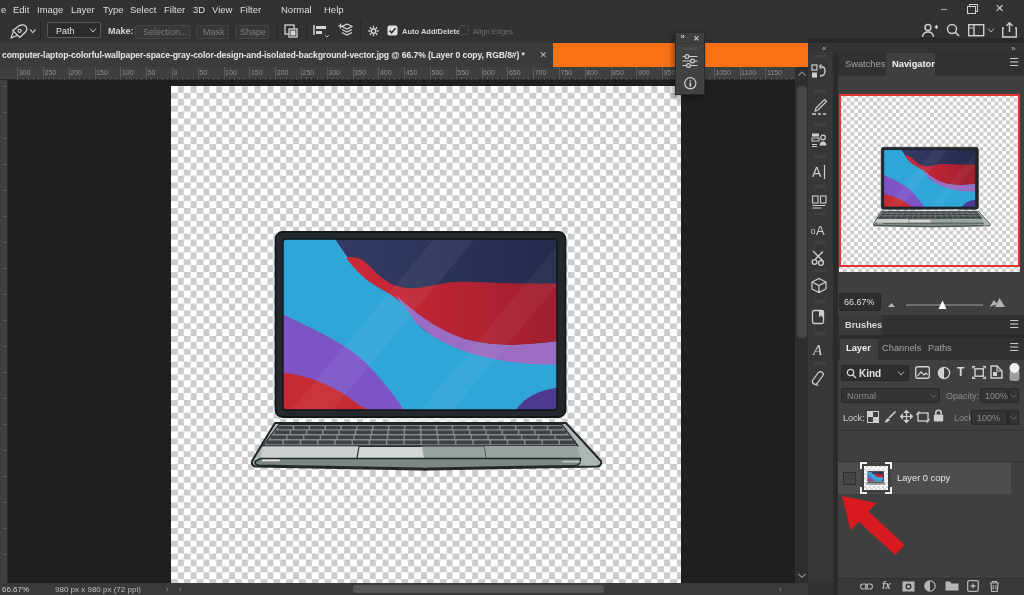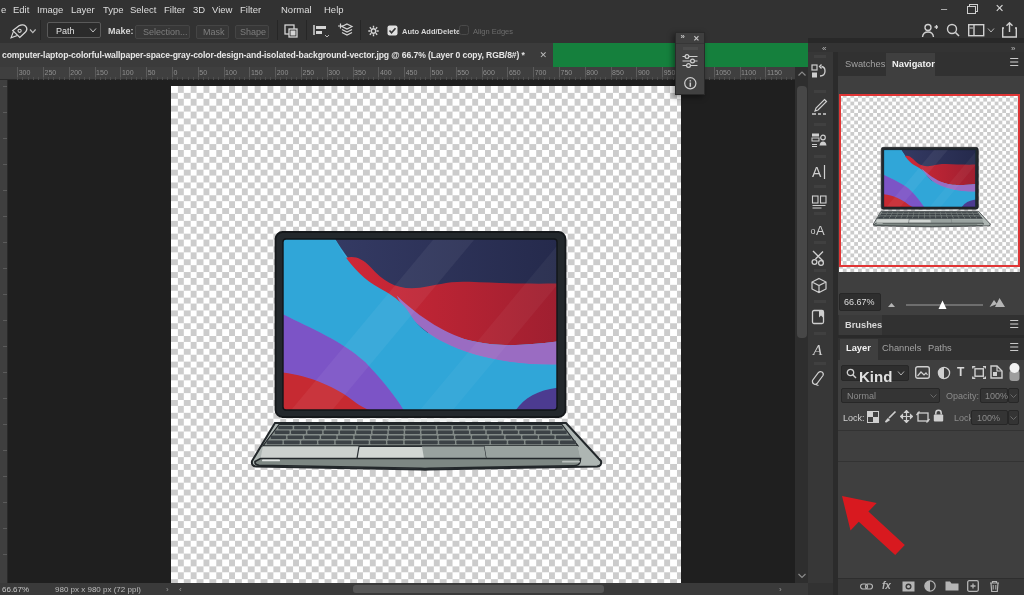--- a/index.html
+++ b/index.html
@@ -5,21 +5,21 @@
   font-family:"Liberation Sans", sans-serif; }
 .abs { position:absolute; }
 #page { position:relative; width:1024px; height:595px; }
 
 
 #menubar { left:0; top:0; width:100%; height:17px; background:#323232; color:#dedede;
   font-size:9.5px; }
 #menubar span { position:absolute; top:3.5px; }
 #optbar { left:0; top:17px; width:100%; height:26px; background:#323232; color:#d6d6d6; font-size:9px; }
 .vsep { position:absolute; top:3px; width:1px; height:20px; background:#262626; }
-#tabbar { left:0; top:43px; width:808px; height:24px; background:#15803d; }
+#tabbar { left:0; top:43px; width:808px; height:24px; background:#f97316; }
 #doctab { position:absolute; left:0; top:0; width:553px; height:24px; background:#3b3b3b;
   color:#e6e6e6; font-size:8.6px; font-weight:bold; letter-spacing:-0.1px; line-height:24px; white-space:nowrap; overflow:hidden; }
 
 #hruler { left:0; top:67px; width:795px; height:13px; background:#3f3f3f; border-bottom:1px solid #2a2a2a; }
 .rnum { position:absolute; top:1.5px; font-size:7px; color:#8f8f8f; }
 .rtick { position:absolute; top:0; width:1px; height:13px; background:#5b5b5b; }
 .rmtick { position:absolute; top:10px; width:1px; height:3px; background:#4e4e4e; }
 #vruler { left:0; top:80px; width:8px; height:503px; background:#3f3f3f; border-right:1px solid #2a2a2a; }
 
 
@@ -618,21 +618,21 @@
   <span class="abs" style="left:8px;top:291px;color:#f2f2f2;font-size:9.3px;font-weight:bold">Layer</span>
   <span class="abs" style="left:44px;top:291px;color:#a2a2a2;font-size:9.3px">Channels</span>
   <span class="abs" style="left:90px;top:291px;color:#a2a2a2;font-size:9.3px">Paths</span>
   <span class="burger" style="top:289px;font-size:11px">☰</span>
 
   <div class="ctrl" style="left:3px;top:313px;width:68px;height:16px"></div>
   <svg class="abs" style="left:8px;top:316px" width="11" height="11">
         <circle cx="4.5" cy="4.5" r="3.2" fill="none" stroke="#d0d0d0" stroke-width="1.3"></circle>
         <path d="M7 7 l3 3" stroke="#d0d0d0" stroke-width="1.4"></path>
       </svg>
-  <span class="abs" style="left:21px;top:316px;color:#e0e0e0;font-size:15px;font-weight:bold">Kind</span>
+  <span class="abs" style="left:21px;top:316px;color:#e0e0e0;font-size:10px;font-weight:bold">Kind</span>
   <svg class="abs" style="left:59px;top:319px" width="8" height="5">
         <path d="M1 0.5 l3 3.5 l3 -3.5" fill="none" stroke="#b0b0b0"></path>
       </svg>
   <svg class="abs licon" style="left:77px;top:314px" width="15" height="13">
         <rect x="0.7" y="0.7" width="13.6" height="11.6" rx="2" fill="none" stroke="#d0d0d0" stroke-width="1.4"></rect>
         <path d="M2.5 10 l3.5-4 l3 3 l2-2 l1.5 2" fill="none" stroke="#d0d0d0" stroke-width="1.2"></path>
       </svg>
   <svg class="abs licon" style="left:99px;top:314px" width="14" height="14">
         <circle cx="7" cy="7" r="5.6" fill="none" stroke="#d0d0d0" stroke-width="1.3"></circle>
         <path d="M7 1.4 A5.6 5.6 0 0 0 7 12.6 Z" fill="#d0d0d0"></path>
@@ -689,20 +689,32 @@
   <div class="ctrl" style="left:133px;top:358px;width:37px;height:15px;background:#343434"></div>
   <span class="abs graytext" style="left:139px;top:361px;font-size:9px">100%</span>
   <div class="ctrl" style="left:170px;top:358px;width:11px;height:15px;background:#343434"></div>
   <svg class="abs" style="left:172px;top:364px" width="7" height="4">
         <path d="M0.5 0.5 l3 3 l3 -3" fill="none" stroke="#6a6a6a"></path>
       </svg>
 
   <div class="lsep" style="top:378px"></div>
 
   <div class="lsep" style="top:409px"></div>
+  <div id="layerrow2">
+    <div class="abs" style="left:5px;top:10px;width:13px;height:13px;border:1px solid #2e2e2e;background:#454545"></div>
+    <div class="abs" style="left:23px;top:1px;width:30px;height:30px;background:#404040"></div>
+    <div class="abs" style="left:26px;top:4px;width:24px;height:24px;background:#fff;background-image:conic-gradient(#d6d6d6 25%, transparent 0 50%, #d6d6d6 0 75%, transparent 0);background-size:4.4px 4.4px"></div>
+    <svg class="abs" style="left:28.1px;top:9px" width="20" height="13.6" viewBox="245 228 360 244">
+          <use href="#laptop"></use>
+        </svg>
+    <svg class="abs" style="left:22px;top:0px" width="32" height="32">
+      <path d="M1 7 V1 h6 M25 1 h6 v6 M31 25 v6 h-6 M7 31 H1 v-6" fill="none" stroke="#f0f0f0" stroke-width="2"></path>
+    </svg>
+    <span class="abs" style="left:59px;top:11px;color:#e8e8e8;font-size:9.3px">Layer 0 copy</span>
+  </div>
 
   <div class="abs" style="left:0;top:526px;width:186px;height:17px;background:#383838;border-top:1px solid #2e2e2e"></div>
   <svg class="abs" style="left:22px;top:530px" width="13" height="9">
         <rect x="0.5" y="2" width="7" height="5" rx="2.5" fill="none" stroke="#b5b5b5" stroke-width="1.2"></rect>
         <rect x="5.5" y="2" width="7" height="5" rx="2.5" fill="none" stroke="#b5b5b5" stroke-width="1.2"></rect>
       </svg>
   <span class="abs" style="left:44px;top:528px;color:#b5b5b5;font-size:10px;font-style:italic;font-weight:bold">fx</span>
   <svg class="abs" style="left:64px;top:529px" width="13" height="11">
         <rect x="0.5" y="0.5" width="12" height="10" fill="#b5b5b5"></rect>
         <circle cx="6.5" cy="5.5" r="3" fill="#383838"></circle>

